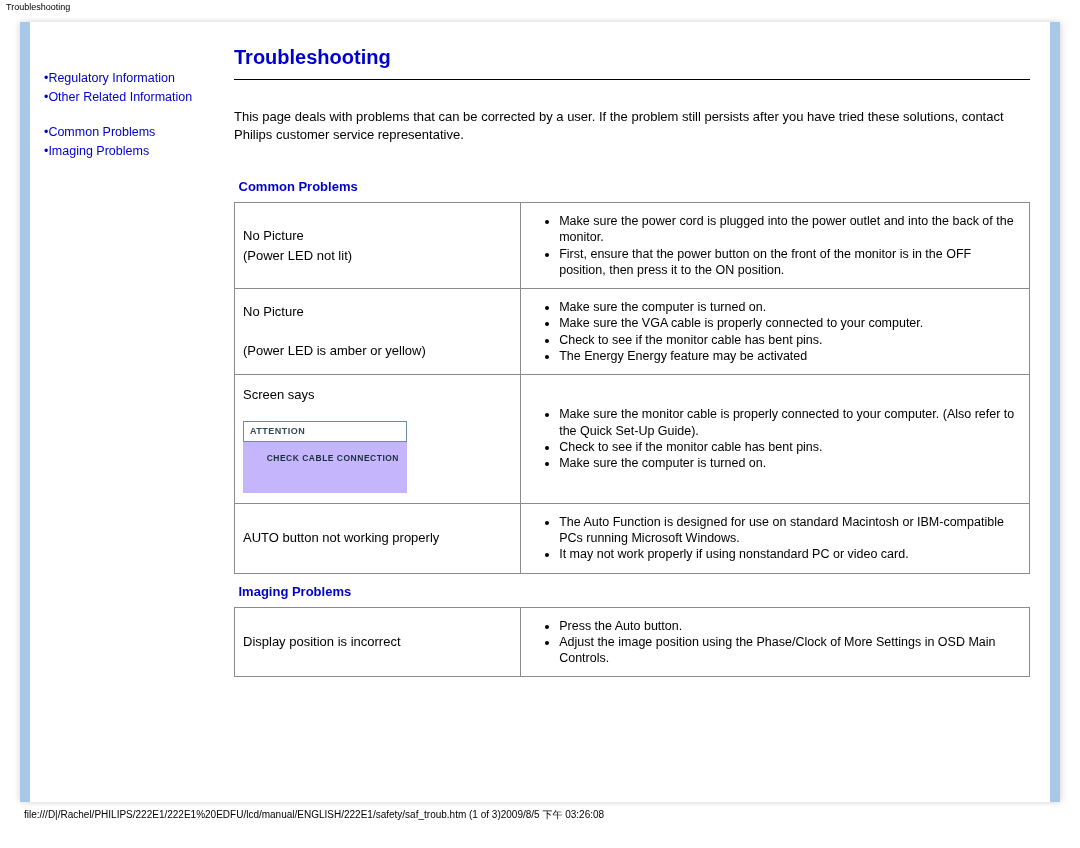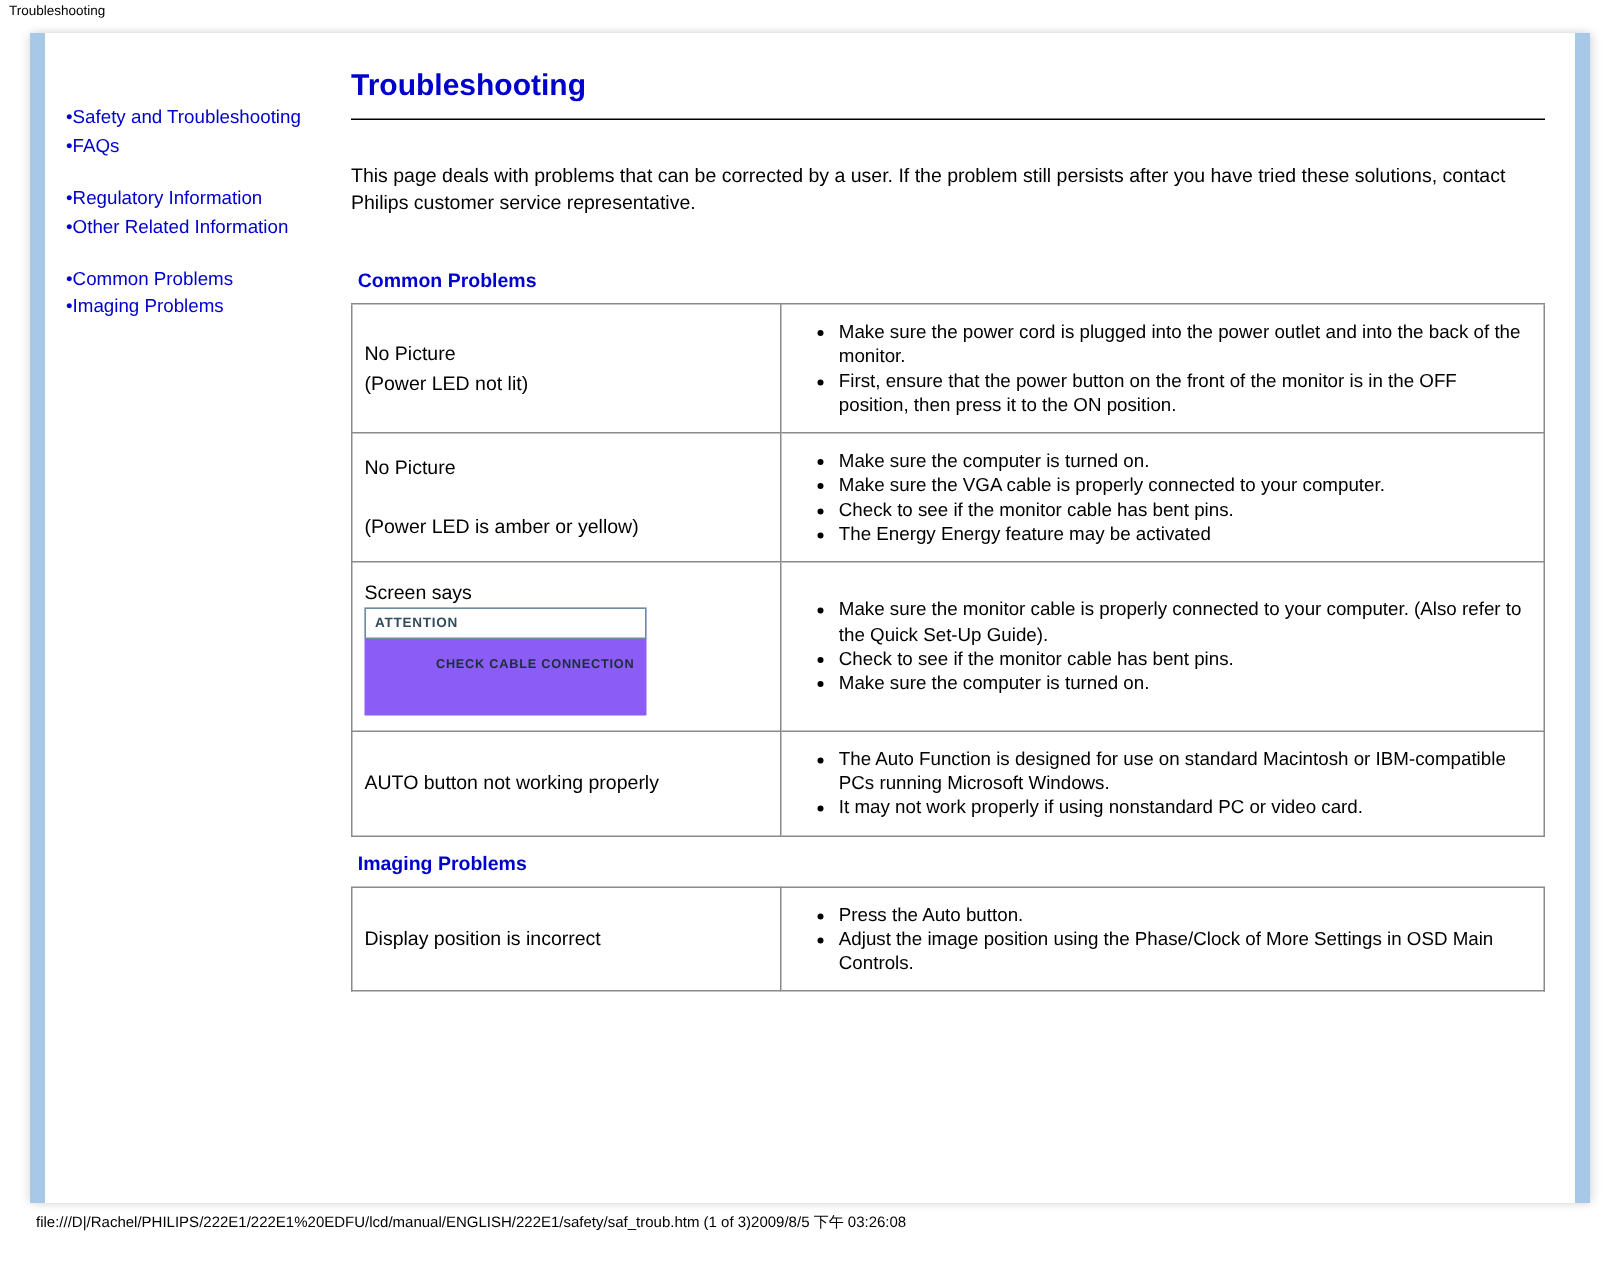--- a/index.html
+++ b/index.html
@@ -97,23 +97,23 @@
     margin: 0;
     padding-left: 30px;
   }
   table.problems ul li {
     font-size: 12.5px;
     line-height: 1.3;
     list-style-type: disc;
     padding-left: 0;
   }
   .screen-box {
-    width: 188px;
-    background: #8b5cf6;
-    margin-top: 0;
+    width: 164px;
+    background: #c4b5fd;
+    margin-top: 16px;
   }
   .screen-box .attn-bar {
     background: #fff;
     border: 1px solid #6e8ca0;
     font-size: 9px;
     letter-spacing: 0.5px;
     padding: 3px 6px;
     color: #324a5a;
     font-weight: bold;
   }
@@ -134,28 +134,20 @@
 <body>
 
 <div class="page-header-label">Troubleshooting</div>
 
 <div class="page-wrap">
   <div class="content-frame">
 
     <div class="sidebar">
       <div class="nav-group">
         <div class="nav-row">
-          <span class="bullet">•</span><a href="#">Safety and Troubleshooting</a>
-        </div>
-        <div class="nav-row">
-          <span class="bullet">•</span><a href="#">FAQs</a>
-        </div>
-      </div>
-      <div class="nav-group">
-        <div class="nav-row">
           <span class="bullet">•</span><a href="#">Regulatory Information</a>
         </div>
         <div class="nav-row">
           <span class="bullet">•</span><a href="#">Other Related Information</a>
         </div>
       </div>
       <div class="nav-group">
         <div class="nav-row">
           <span class="bullet">•</span><a href="#">Common Problems</a>
         </div>

